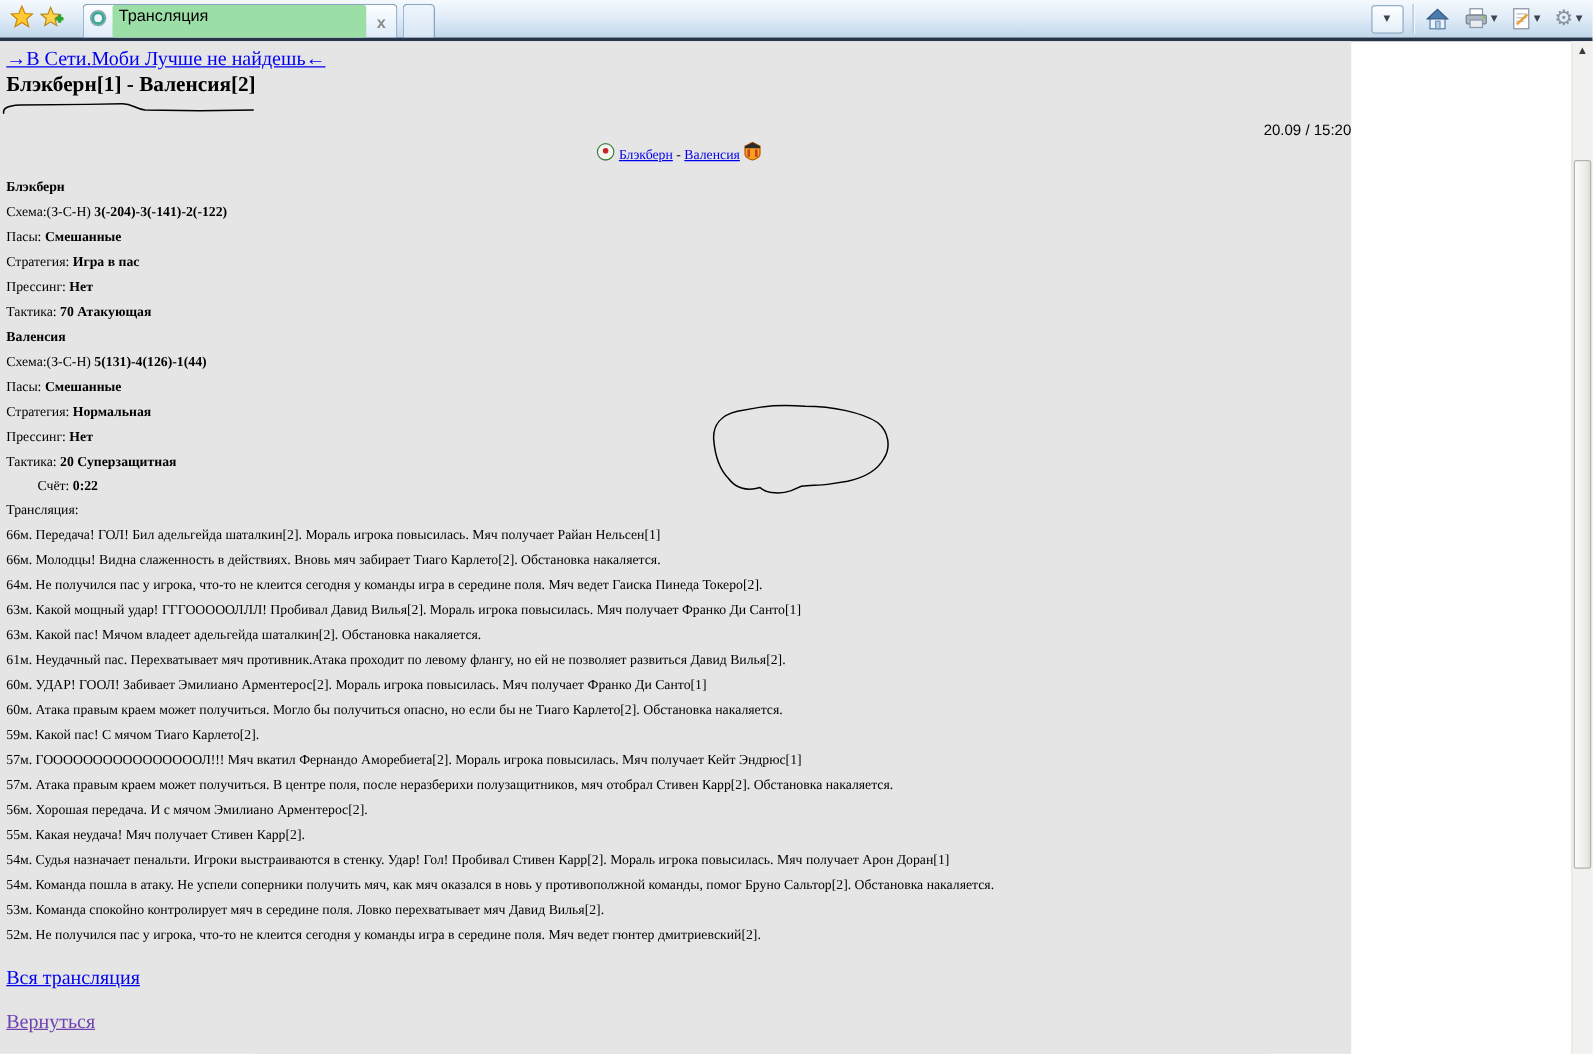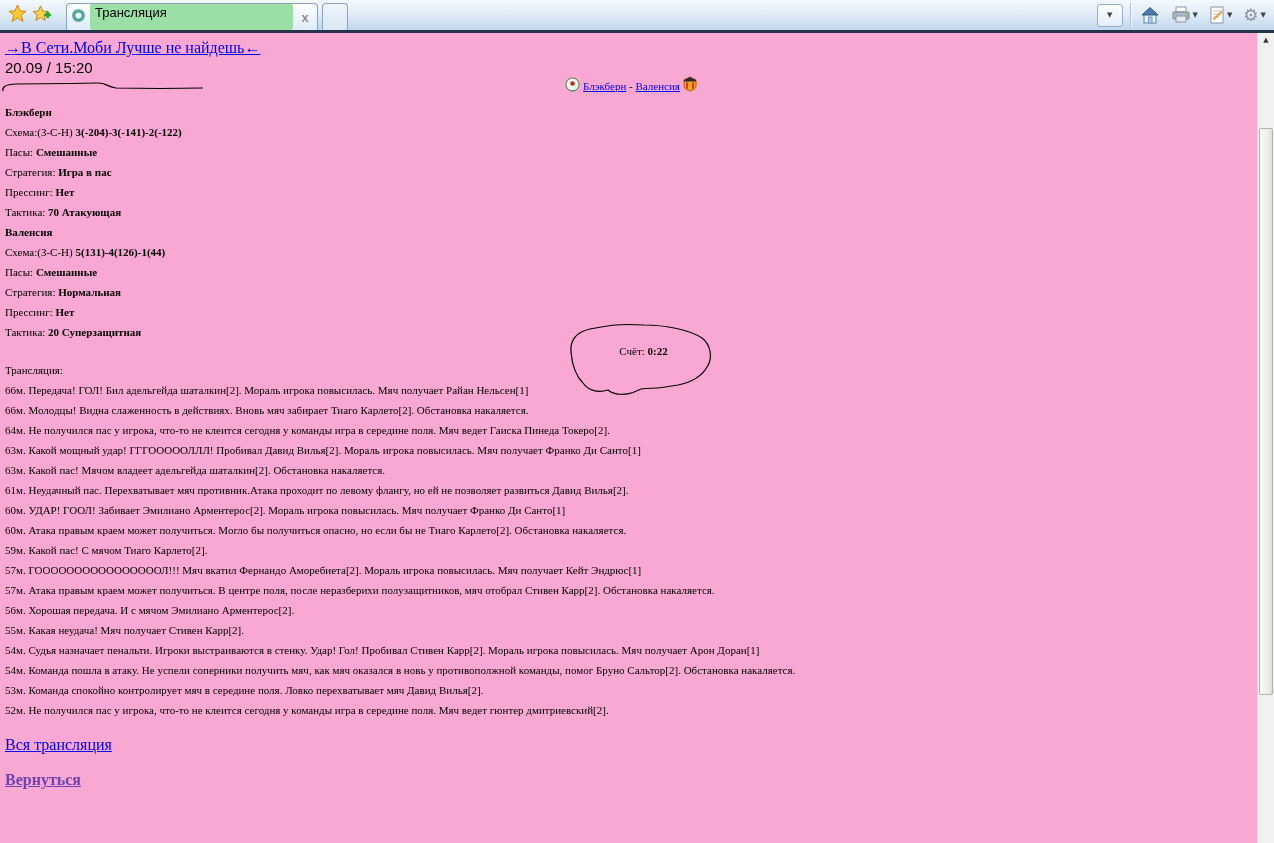--- a/index.html
+++ b/index.html
@@ -35,32 +35,32 @@
   
   .scrollbar { position:absolute; top:33px; right:0; width:17px; height:810px;
                background:#F1F1EF; border-left:1px solid #E6E6E2; }
   .sb-up { height:16px; text-align:center; font-family:"DejaVu Sans", sans-serif;
            font-size:7px; color:#3A3A3A; line-height:15px; cursor:pointer; }
   .sb-thumb { position:absolute; top:95px; left:1px; right:1px; height:567px;
               background:linear-gradient(90deg,#FBFBFA,#ECECE8 70%,#DEDED8);
               border:1px solid #B4B4AC; border-radius:2px; cursor:pointer; }
 
   
-  .content { position:absolute; top:33px; left:0; width:1257px; height:810px;
-             background:#f9a8d4; padding:5px 0 0 5px; overflow:hidden; }
+  .content { position:absolute; top:33px; left:0; width:1081px; height:810px;
+             background:#e5e5e5; padding:5px 0 0 5px; overflow:hidden; }
   .line { font-size:11px; line-height:20px; white-space:nowrap; }
   a, .link { color:#0000EE; text-decoration:underline; cursor:pointer; }
-  .visited { color:#6F42B0;font-weight:bold; }
+  .visited { color:#6F42B0; }
   .promo { font-size:16px; line-height:20px; }
   .match-title { font-size:17px; font-weight:bold; line-height:20px; }
-  .date-line { font-family:"Liberation Sans", sans-serif; font-size:15px; line-height:15px;
-               text-align:left; margin:2px 0 1px; }
+  .date-line { font-family:"Liberation Sans", sans-serif; font-size:12px; line-height:15px;
+               text-align:right; margin:19px 0 1px; }
   .teams-line { text-align:center; }
   .crest { vertical-align:-2px; }
-  .score-line { text-align:center; padding-left:25px; line-height:18px; }
+  .score-line { padding-left:25px; line-height:18px; }
   .footer-link { line-height:21px; margin-top:14px; }
   b { font-weight:bold; }
   .annot { position:absolute; top:0; left:0; pointer-events:none; }
 </style>
 </head>
 <body>
 
 <div class="chrome">
 
   <div class="star-btn s1">
@@ -123,20 +123,21 @@
       <span class="gear">⚙</span>
       <span class="arrow">▼</span>
     </div>
   </div>
 </div>
 
 <div class="content">
 
   <div class="promo"><span class="link">→В Сети.Моби Лучше не найдешь←</span></div>
 
+  <div class="match-title">Блэкберн[1] - Валенсия[2]</div>
 
   <div class="date-line">20.09 / 15:20</div>
 
   <div class="line teams-line">
     <svg class="crest" width="15" height="15" viewBox="0 0 16 16">
       <circle cx="8" cy="8" r="7" fill="#F2F7F2" stroke="#3E7A3E"></circle>
       <path d="M1.5,10 A7,7 0 0 0 14.5,10 L14,11.5 A7,7 0 0 1 2,11.5 Z" fill="#2E7D32"></path>
       <circle cx="8" cy="7" r="2.4" fill="#C62828"></circle>
     </svg>
     <span class="link">Блэкберн</span>

